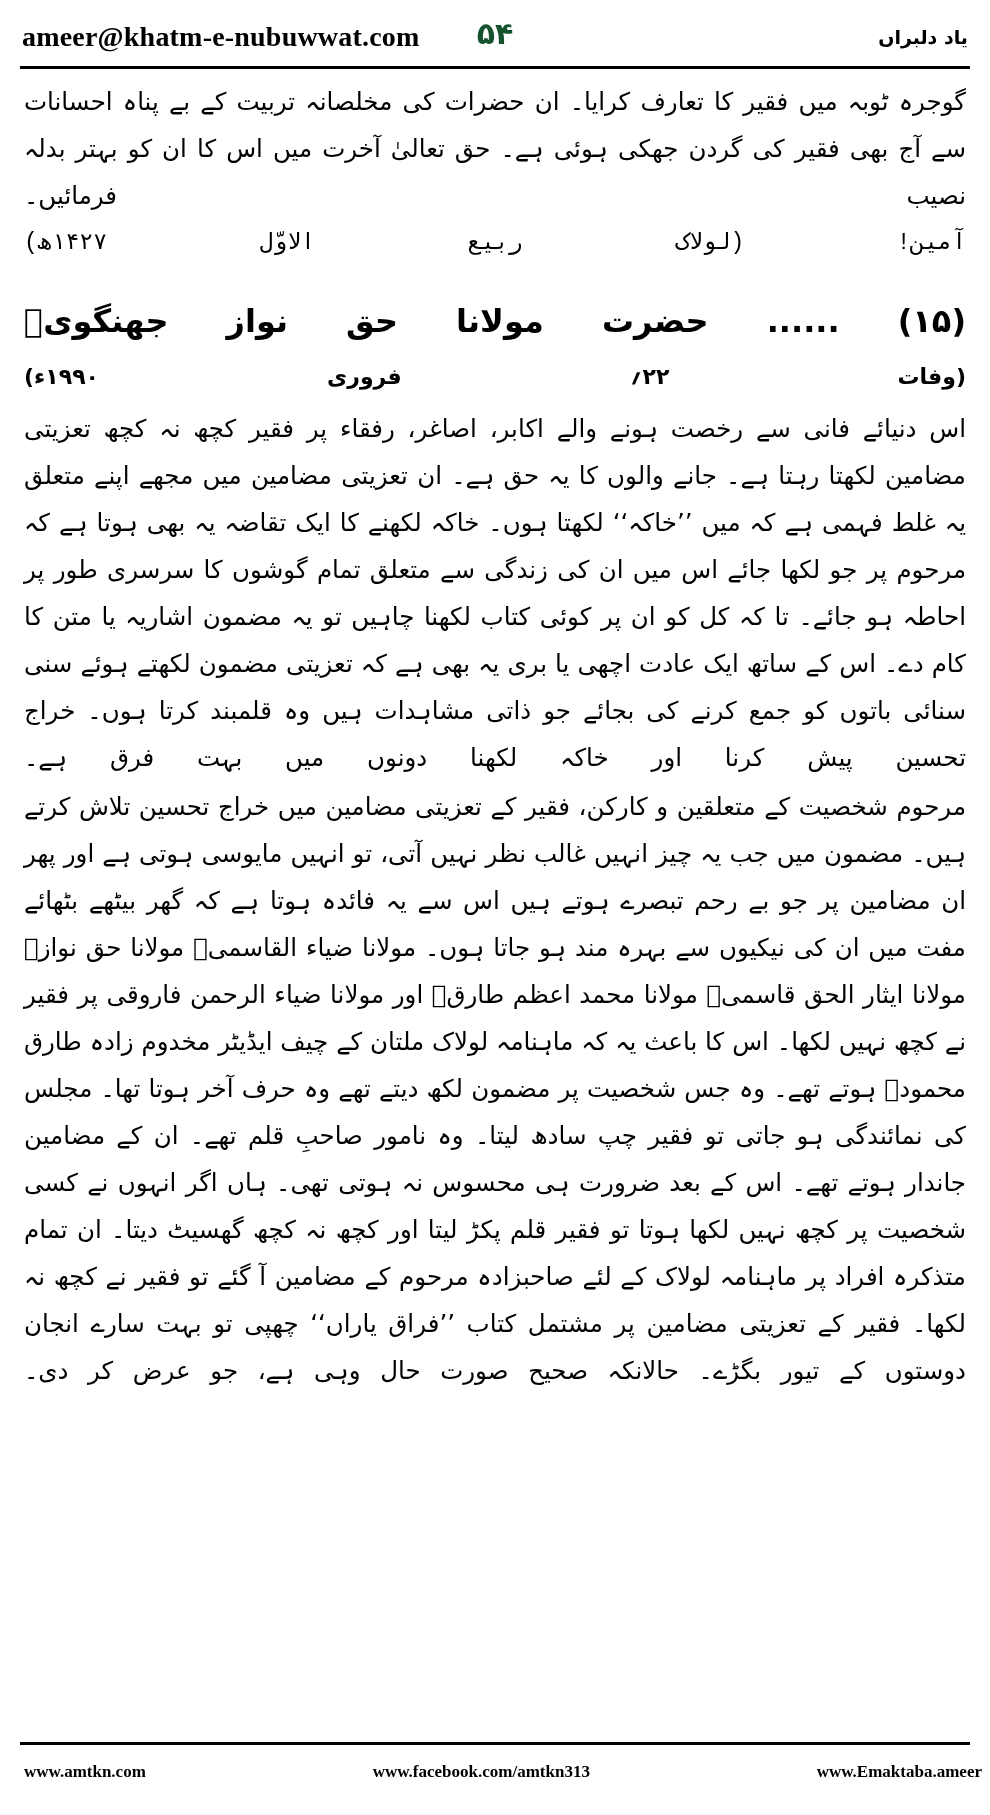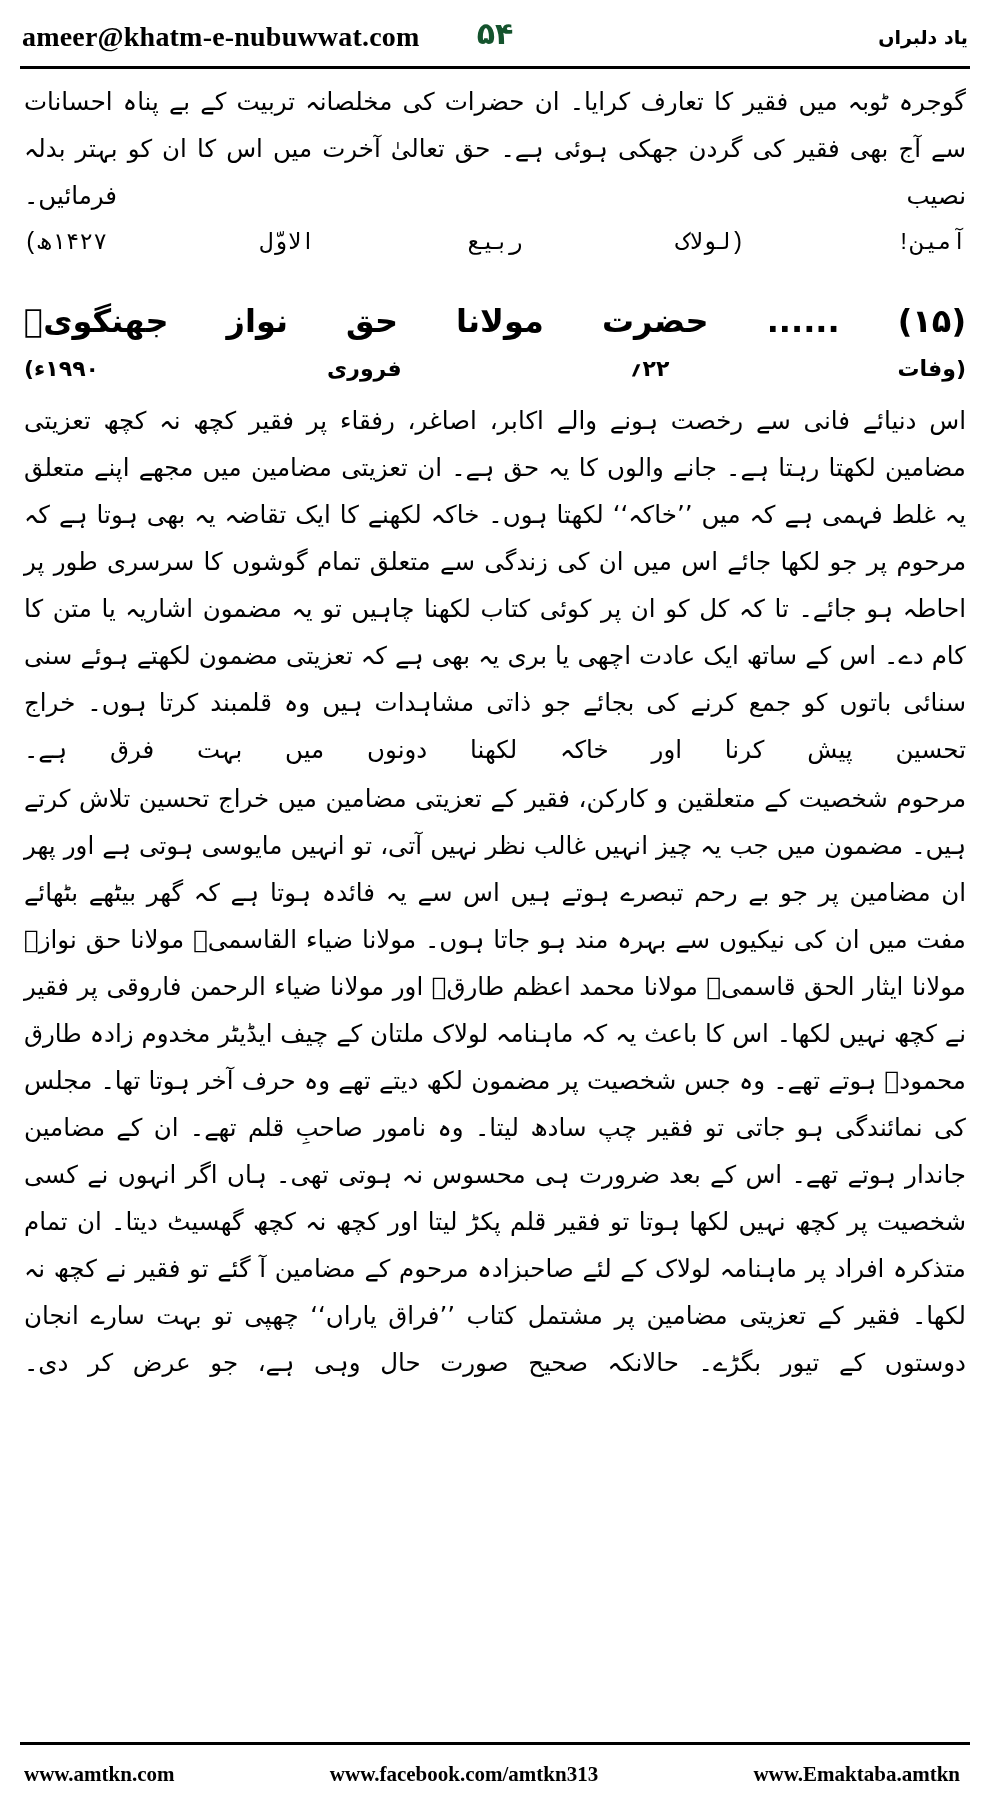--- a/index.html
+++ b/index.html
@@ -111,38 +111,38 @@
     font-size: 32px;
     font-weight: 700;
     line-height: 52px;
     letter-spacing: .5px;
   }
   .section-head-sub {
     font-family: "DejaVu Sans", sans-serif;
     font-size: 22px;
     font-weight: 700;
     line-height: 40px;
-    margin-top: 2px;
+    margin-top: 10px;
   }
 
   .body-block { margin-top: 8px; }
 
   .para.centered-last { text-align-last: center; }
 
   
   .footer {
     position: absolute;
     left: 24px;
-    right: 30px;
+    right: 8px;
     top: 1762px;
     display: flex;
     align-items: center;
     justify-content: space-between;
     font-family: "Liberation Serif", serif;
-    font-size: 21px;
+    font-size: 17px;
     font-weight: 700;
     color: #000;
   }
   .footer-item { white-space: nowrap; }
 </style>
 </head>
 <body>
 
 <div class="page">
 
@@ -169,16 +169,16 @@
       <p class="para">مرحوم شخصیت کے متعلقین و کارکن، فقیر کے تعزیتی مضامین میں خراج تحسین تلاش کرتے ہیں۔ مضمون میں جب یہ چیز انہیں غالب نظر نہیں آتی، تو انہیں مایوسی ہوتی ہے اور پھر ان مضامین پر جو بے رحم تبصرے ہوتے ہیں اس سے یہ فائدہ ہوتا ہے کہ گھر بیٹھے بٹھائے مفت میں ان کی نیکیوں سے بہرہ مند ہو جاتا ہوں۔ مولانا ضیاء القاسمیؒ مولانا حق نوازؒ مولانا ایثار الحق قاسمیؒ مولانا محمد اعظم طارقؒ اور مولانا ضیاء الرحمن فاروقی پر فقیر نے کچھ نہیں لکھا۔ اس کا باعث یہ کہ ماہنامہ لولاک ملتان کے چیف ایڈیٹر مخدوم زادہ طارق محمودؒ ہوتے تھے۔ وہ جس شخصیت پر مضمون لکھ دیتے تھے وہ حرف آخر ہوتا تھا۔ مجلس کی نمائندگی ہو جاتی تو فقیر چپ سادھ لیتا۔ وہ نامور صاحبِ قلم تھے۔ ان کے مضامین جاندار ہوتے تھے۔ اس کے بعد ضرورت ہی محسوس نہ ہوتی تھی۔ ہاں اگر انہوں نے کسی شخصیت پر کچھ نہیں لکھا ہوتا تو فقیر قلم پکڑ لیتا اور کچھ نہ کچھ گھسیٹ دیتا۔ ان تمام متذکرہ افراد پر ماہنامہ لولاک کے لئے صاحبزادہ مرحوم کے مضامین آ گئے تو فقیر نے کچھ نہ لکھا۔ فقیر کے تعزیتی مضامین پر مشتمل کتاب ’’فراق یاراں‘‘ چھپی تو بہت سارے انجان دوستوں کے تیور بگڑے۔ حالانکہ صحیح صورت حال وہی ہے، جو عرض کر دی۔</p>
     </div>
 
   </div>
 
   <div class="rule bottom"></div>
 
   <div class="footer">
     <span class="footer-item">www.amtkn.com</span>
     <span class="footer-item">www.facebook.com/amtkn313</span>
-    <span class="footer-item">www.Emaktaba.amtkn</span>
+    <span class="footer-item">www.Emaktaba.ameer</span>
   </div>
 
 </div>
 
 </body></html>

